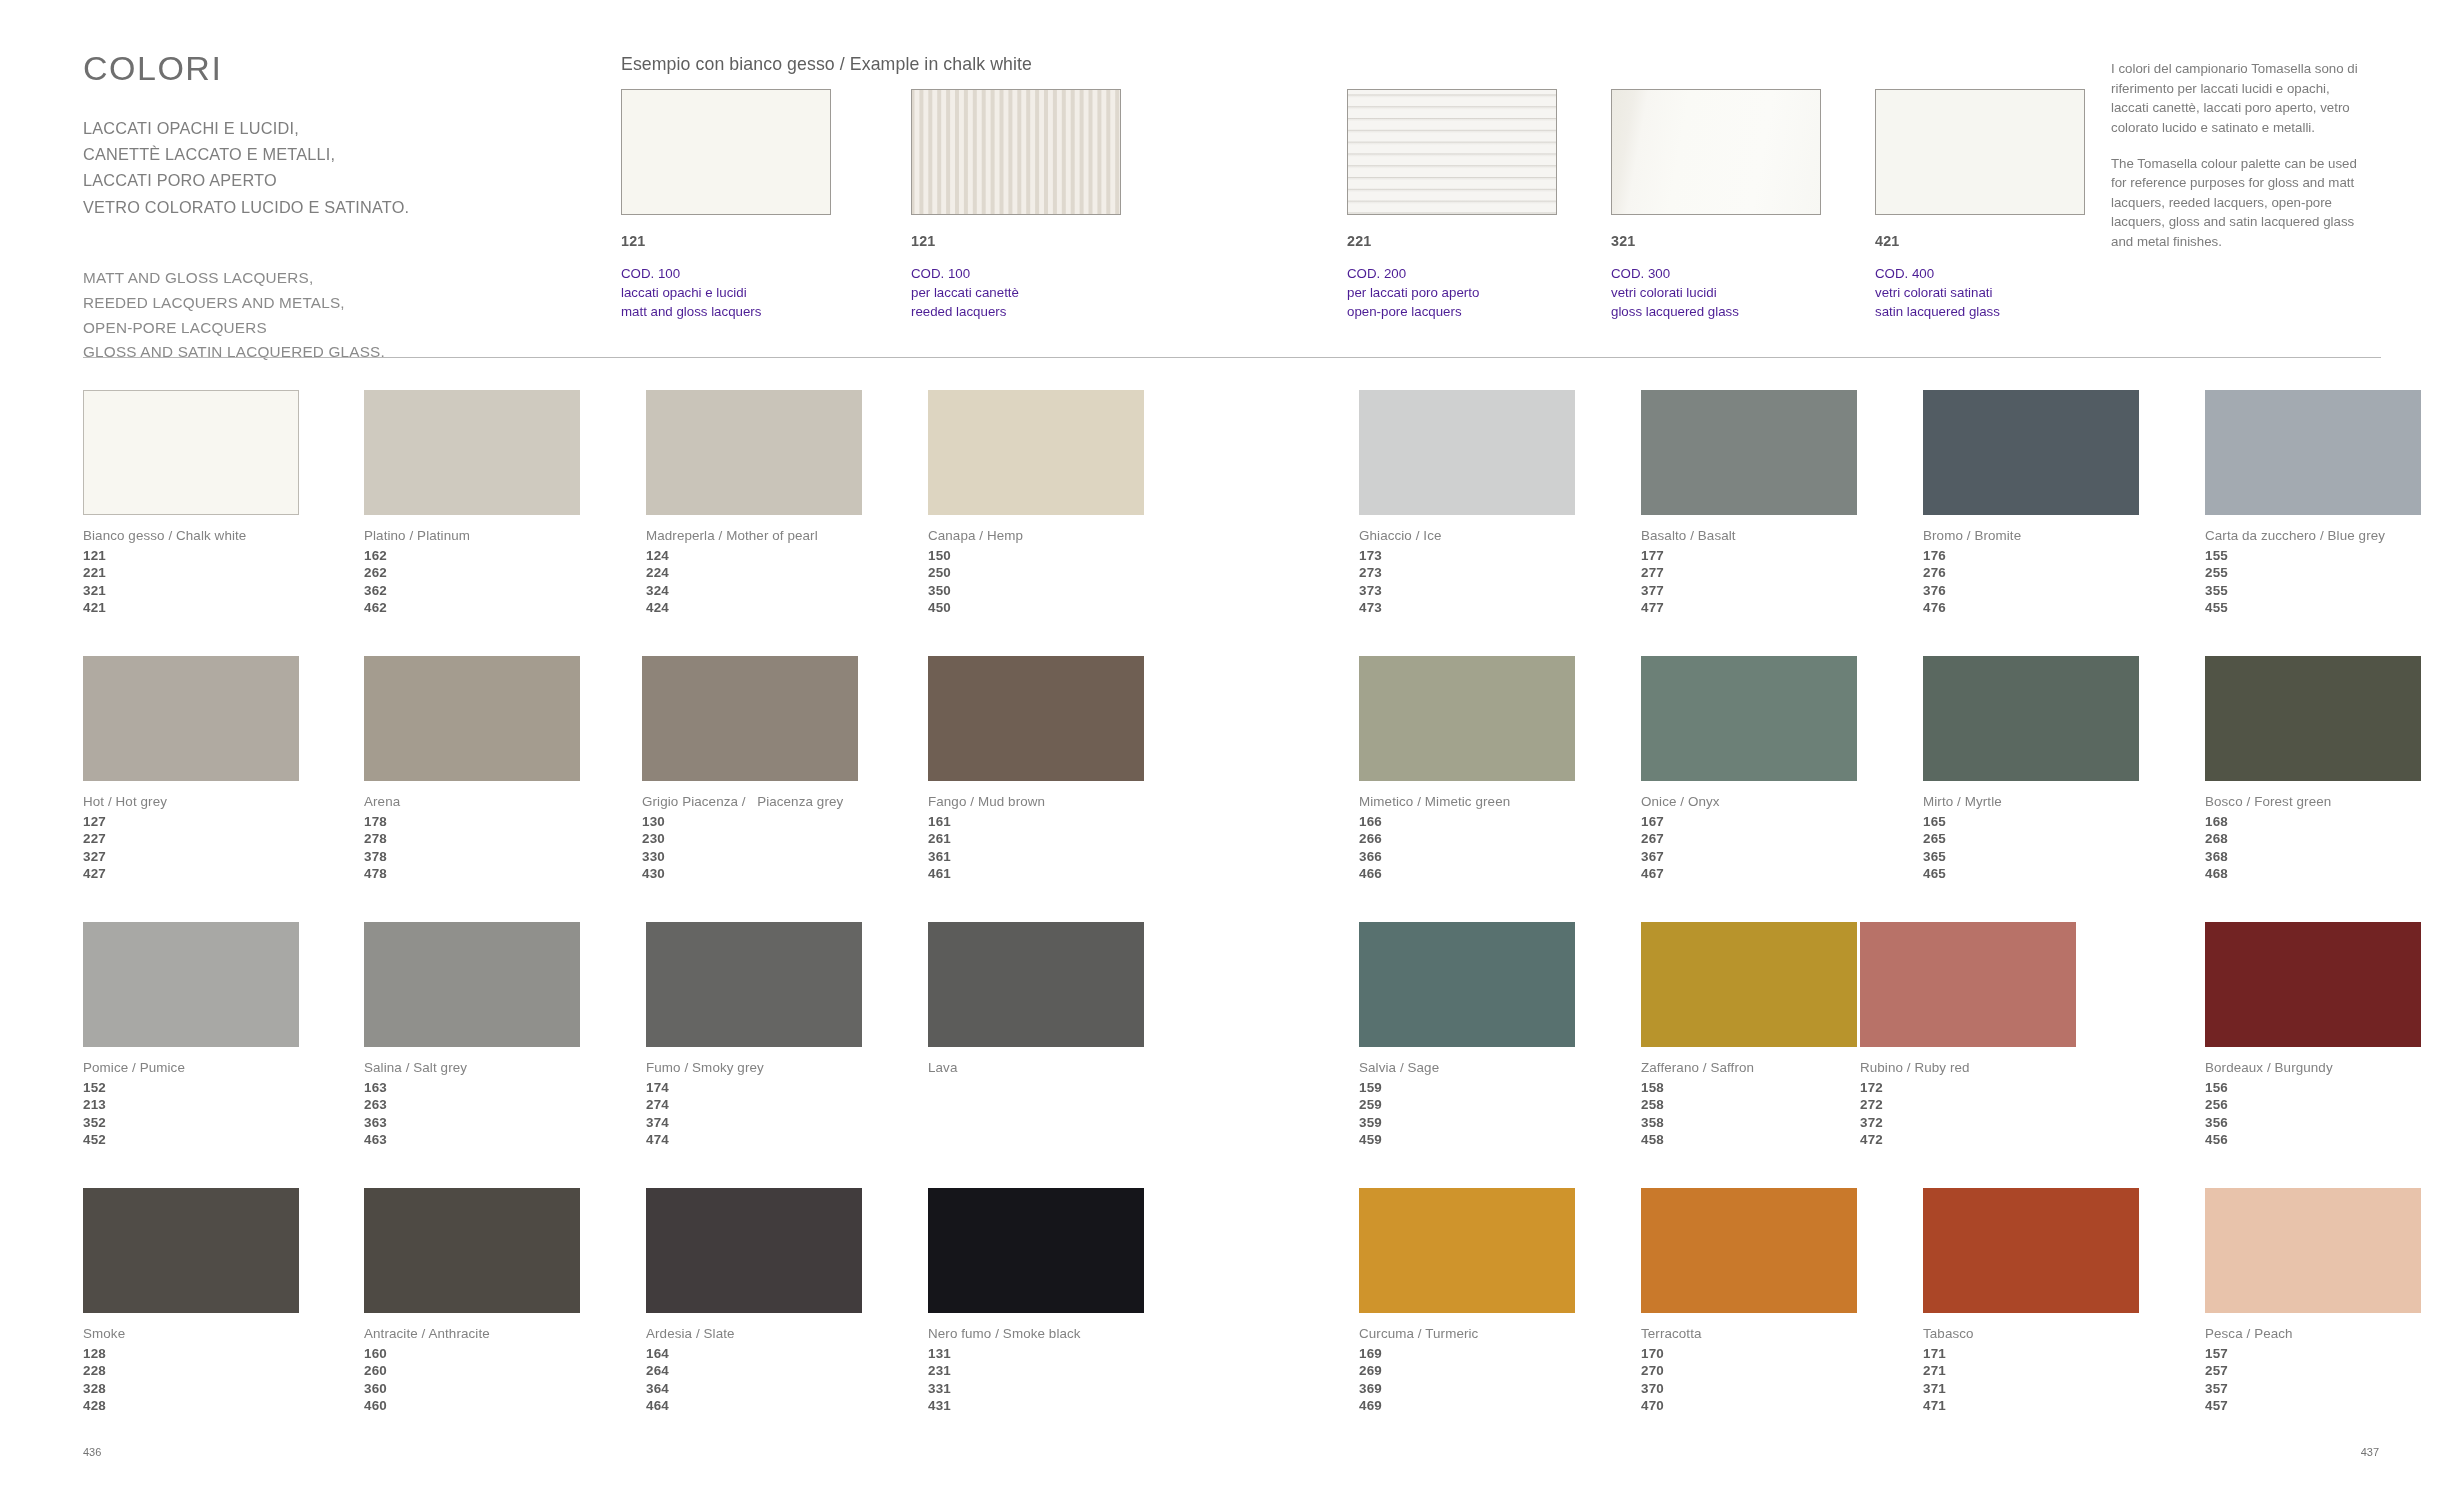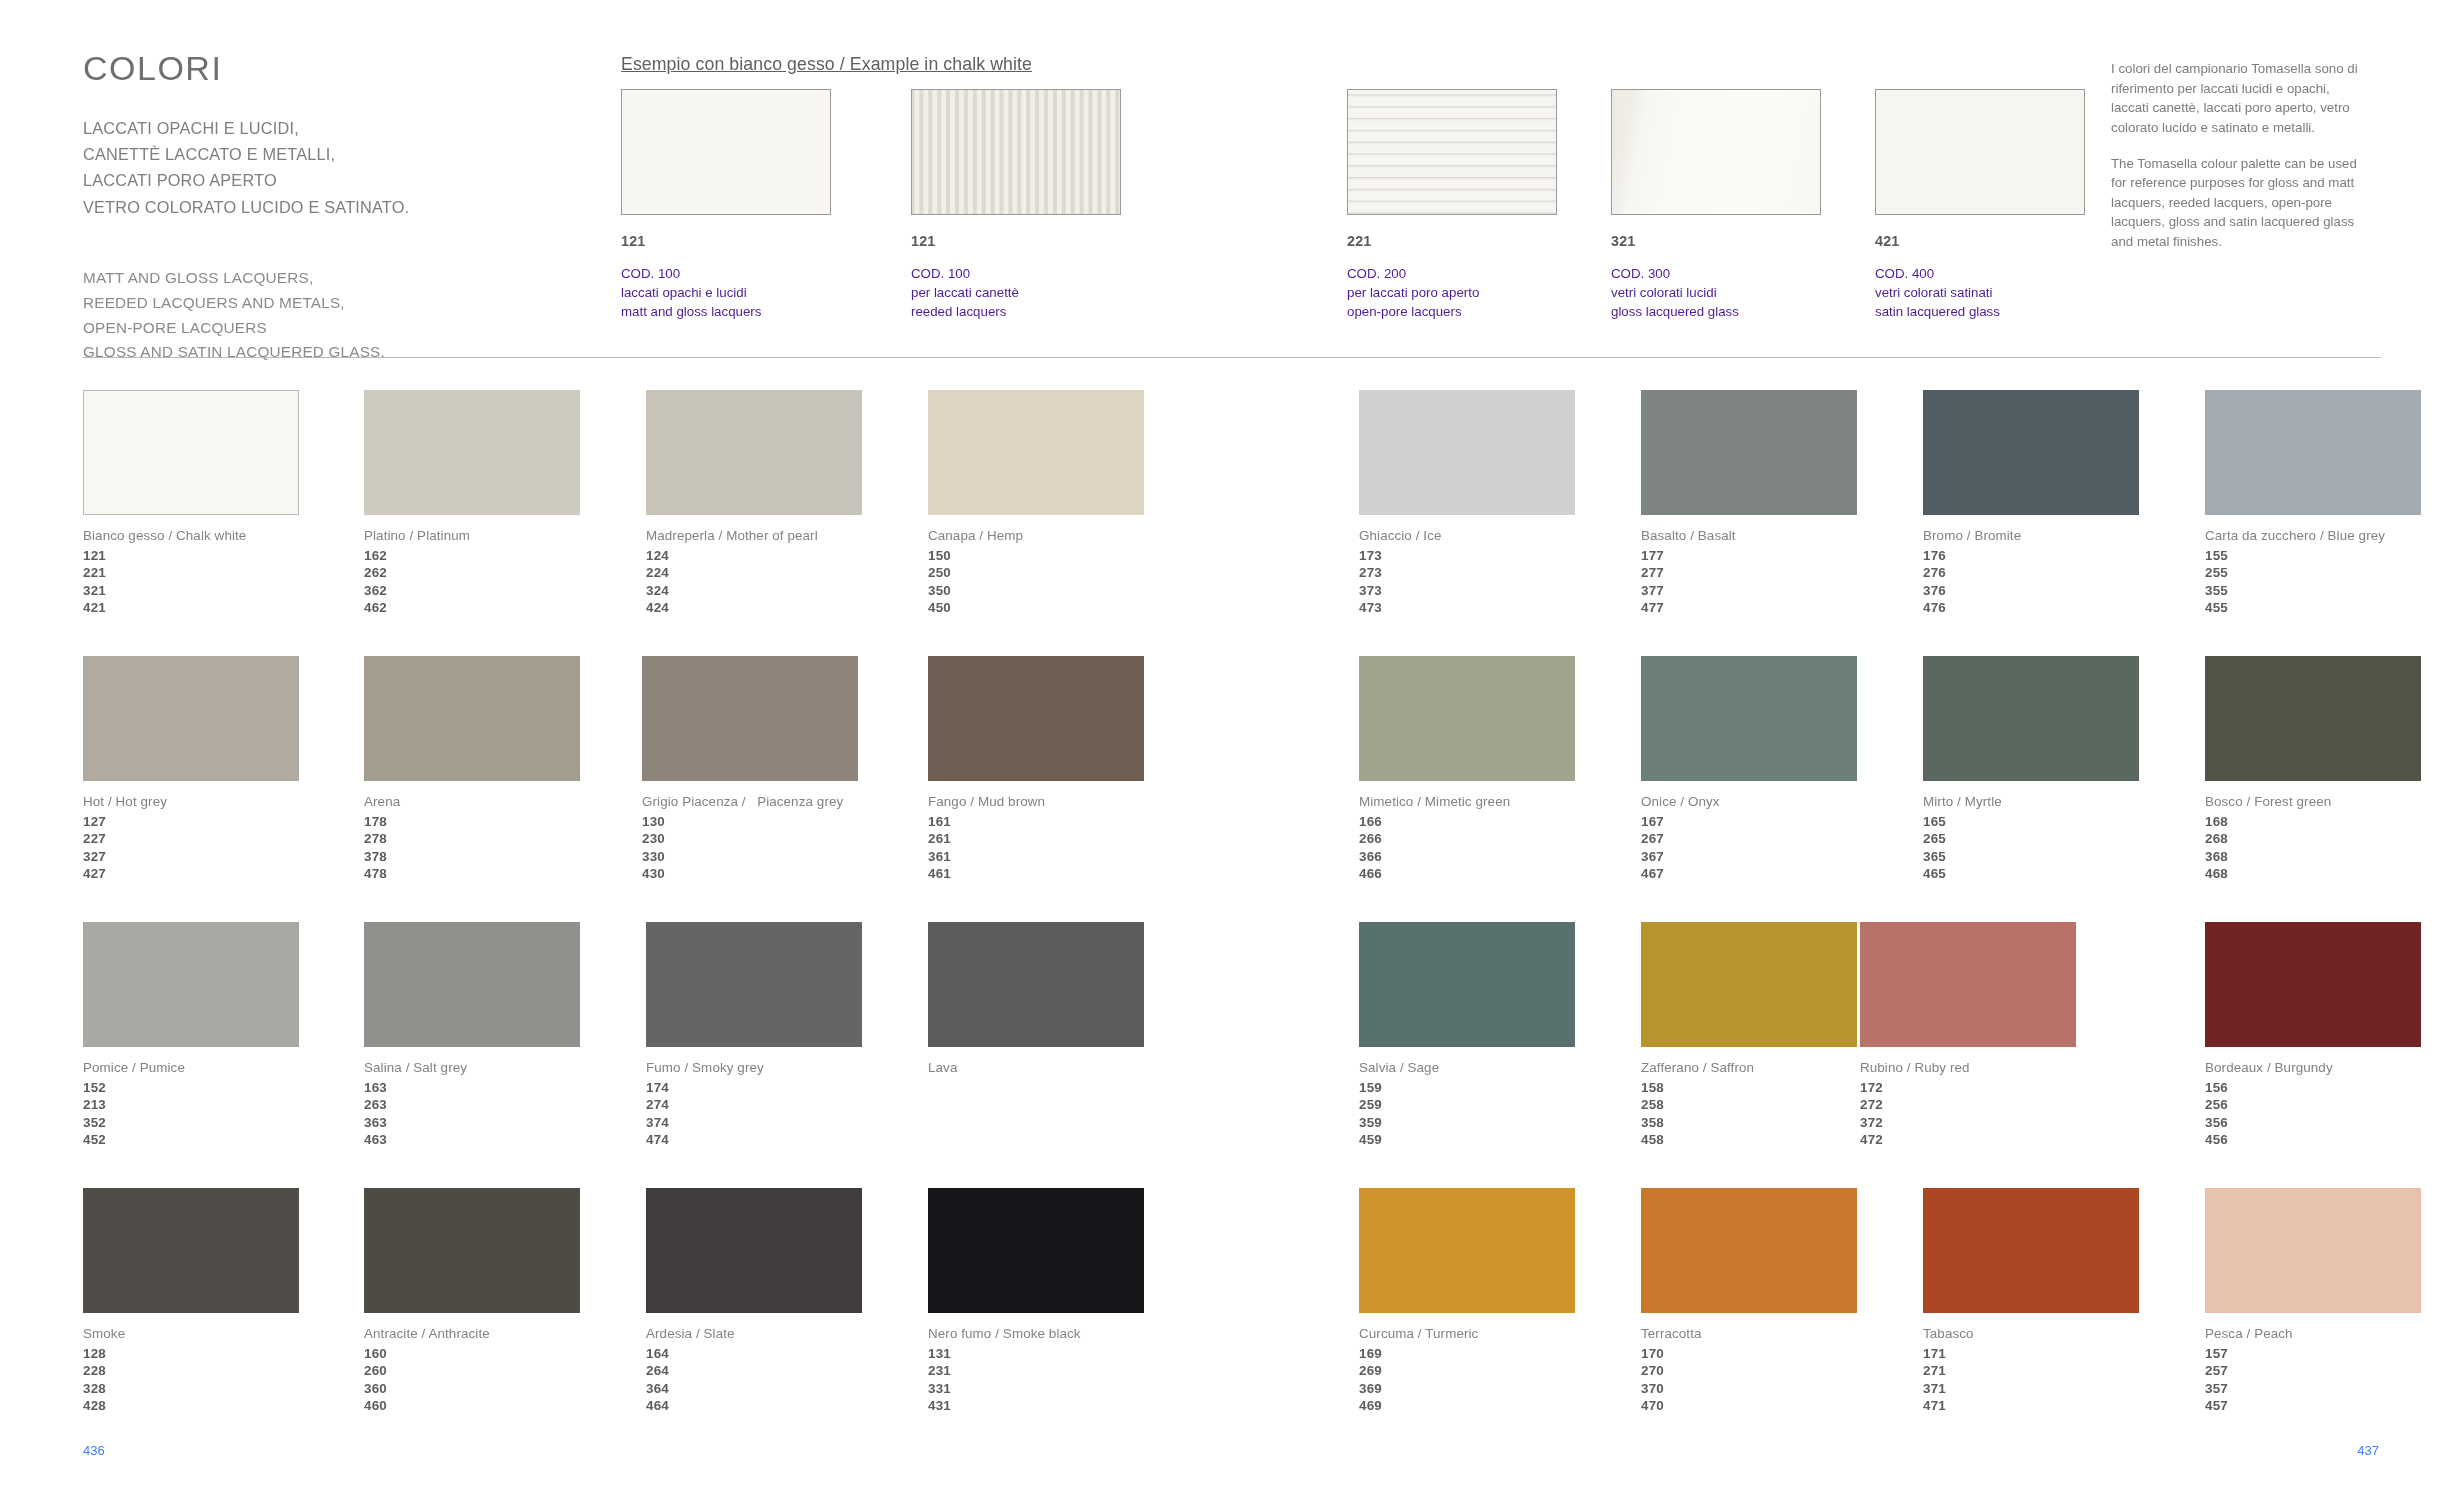--- a/index.html
+++ b/index.html
@@ -60,21 +60,20 @@
     color: #8a8a8a;
   }
 
   .example-caption {
     position: absolute;
     left: 621px;
     top: 54px;
     font-size: 17.7px;
     color: #5f5f5f;
     letter-spacing: 0.1px;
-    text-decoration: underline;
   }
 
   
   .samples {
     position: absolute;
     left: 0; top: 0;
     width: 2462px;
     height: 357px;
   }
   .sample {
@@ -184,22 +183,22 @@
     font-weight: 700;
     color: #5d5d5d;
     line-height: 1.3;
   }
   .cell .codes div { letter-spacing: 0.2px; }
 
   
   .folio {
     position: absolute;
     bottom: 35px;
-    font-size: 13px;
-    color: #3b82f6;
+    font-size: 11px;
+    color: #737373;
   }
   .folio.left { left: 83px; }
   .folio.right { right: 83px; }
 </style>
 </head>
 <body>
 
 <div class="spread">
 
   <div class="header">

